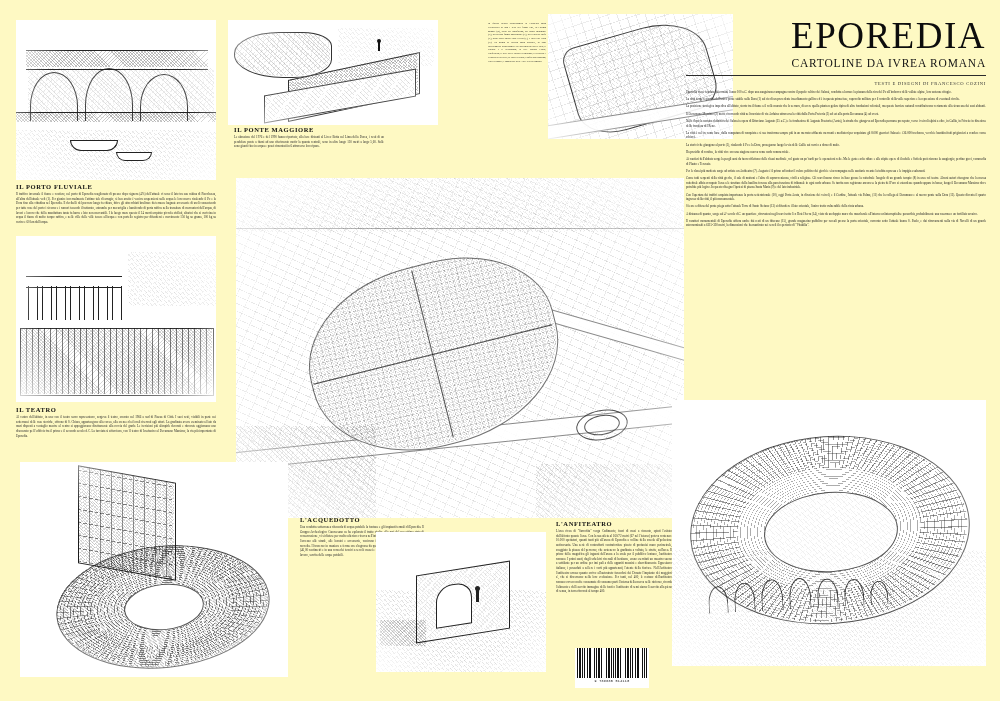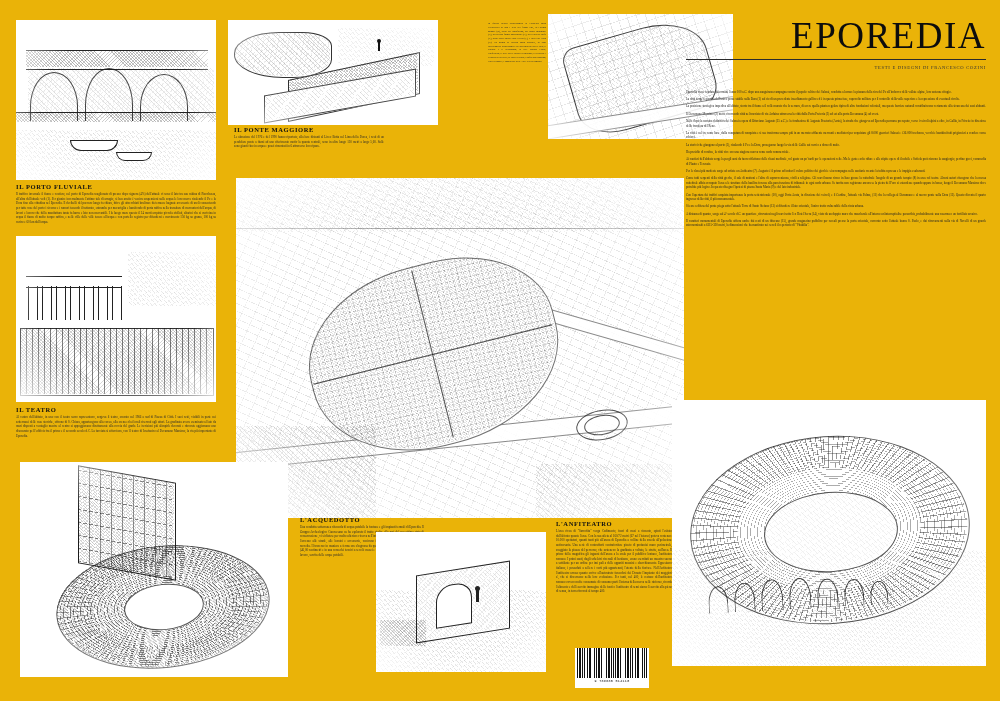--- a/index.html
+++ b/index.html
@@ -6,21 +6,21 @@
   body{
     width:1000px;height:701px;
     background:#ffffff;
     font-family:"Liberation Serif", serif;
     color:#1a1a1a;
     overflow:hidden;
   }
   .poster{
     position:relative;
     width:1000px;height:701px;
-    background:#eab308;
+    background:#fef9c3;
     box-sizing:border-box;
   }
 
   
   .ill{
     position:absolute;
     background:#ffffff;
     overflow:hidden;
   }
   .ill .canvasbox{
@@ -258,20 +258,21 @@
       <div style="position:absolute;left:22px;top:16px;width:140px;height:92px;border:0.9px solid #333;transform:rotate(-16deg);border-radius:14px 40% 24px 30%;"></div>
       <div class="hatch soft" style="position:absolute;left:22px;top:16px;width:140px;height:92px;transform:rotate(-16deg);border-radius:14px 40% 24px 30%;opacity:.5;"></div>
       <div class="river" style="left:-8px;top:96px;width:210px;height:12px;transform:rotate(-9deg);"></div>
       <div class="vign"></div>
     </div>
   </div>
   <div class="note" style="left:488px;top:22px;width:58px;">In questa pianta archeologica di Eporedia sono evidenziati in uno i resti del fiume che, del primo minore (B), strati del Botafarino, del ponte maggiore (C), della basa forma posizionati (D), del teatro di zolfa (E), degli scavi sotto l'Hotel Serra (F), e l'area del Foro (G). Su grigio di tracciò sono indicate, di suoi rinvenimenti archeologici: la cinta muraria delle città; il cardine e il decumano; la rete urbana viaria; l'anfiteatro; le aree delle cataste di mattoni; la terrazza e le mura della città; la cinta di cinta; l'anfiteatro romano; l'area termale; i complessi delle ville a città romana.</div>
 
   <div class="masthead">
     <h1>EPOREDIA</h1>
+    <h2>CARTOLINE DA IVREA ROMANA</h2>
     <div class="mast-rule"></div>
     <div class="byline">TESTI E DISEGNI DI FRANCESCO COZINI</div>
   </div>
 
   <div class="bodytext">
     <p>Eporedia viene fondata dai romani l'anno 100 a.C. dopo una sanguinosa campagna contro il popolo celtico dei Salassi, condotta a lucrare la pianura della riva del Po all'imbocco delle vallate alpine, loro antenne rifugio.</p>
     <p>La città sorge a guardia dell'unico ponte stabile sulla Dora (1) sul rio di un precedente insediamento gallico ed è in questa prima fase, capovolto militare per il controllo della valle superiore e la repressione di eventuali rivolte.</p>
     <p>La posizione strategica impediva all'abitato, storto tra il fiume a il colle murato che lo serrava, di avere quella pianta regolare tipica di altre fondazioni coloniali, ma queste barriere naturali contribuiscono certamente alla sicurezza dei suoi abitanti.</p>
     <p>Il Decumano Massimo (2) mette ricorrendo città nel tracciato di via Arduino attraversa la città dalla Porta Pretoria (3) ad est alla porta Decumana (4) ad ovest.</p>
     <p>Nelle dopo la nomina definitiva dei Salassi a opera di Ottaviano Augusto (25 a.C.) e la fondazione di Augusta Praetoria (Aosta), la strada che giungeva ad Eporedia permane preceputo, verso i veicoli alpini a oltre, in Gallia, in Friscia: in direzione della frontiera del Reno.</p>

